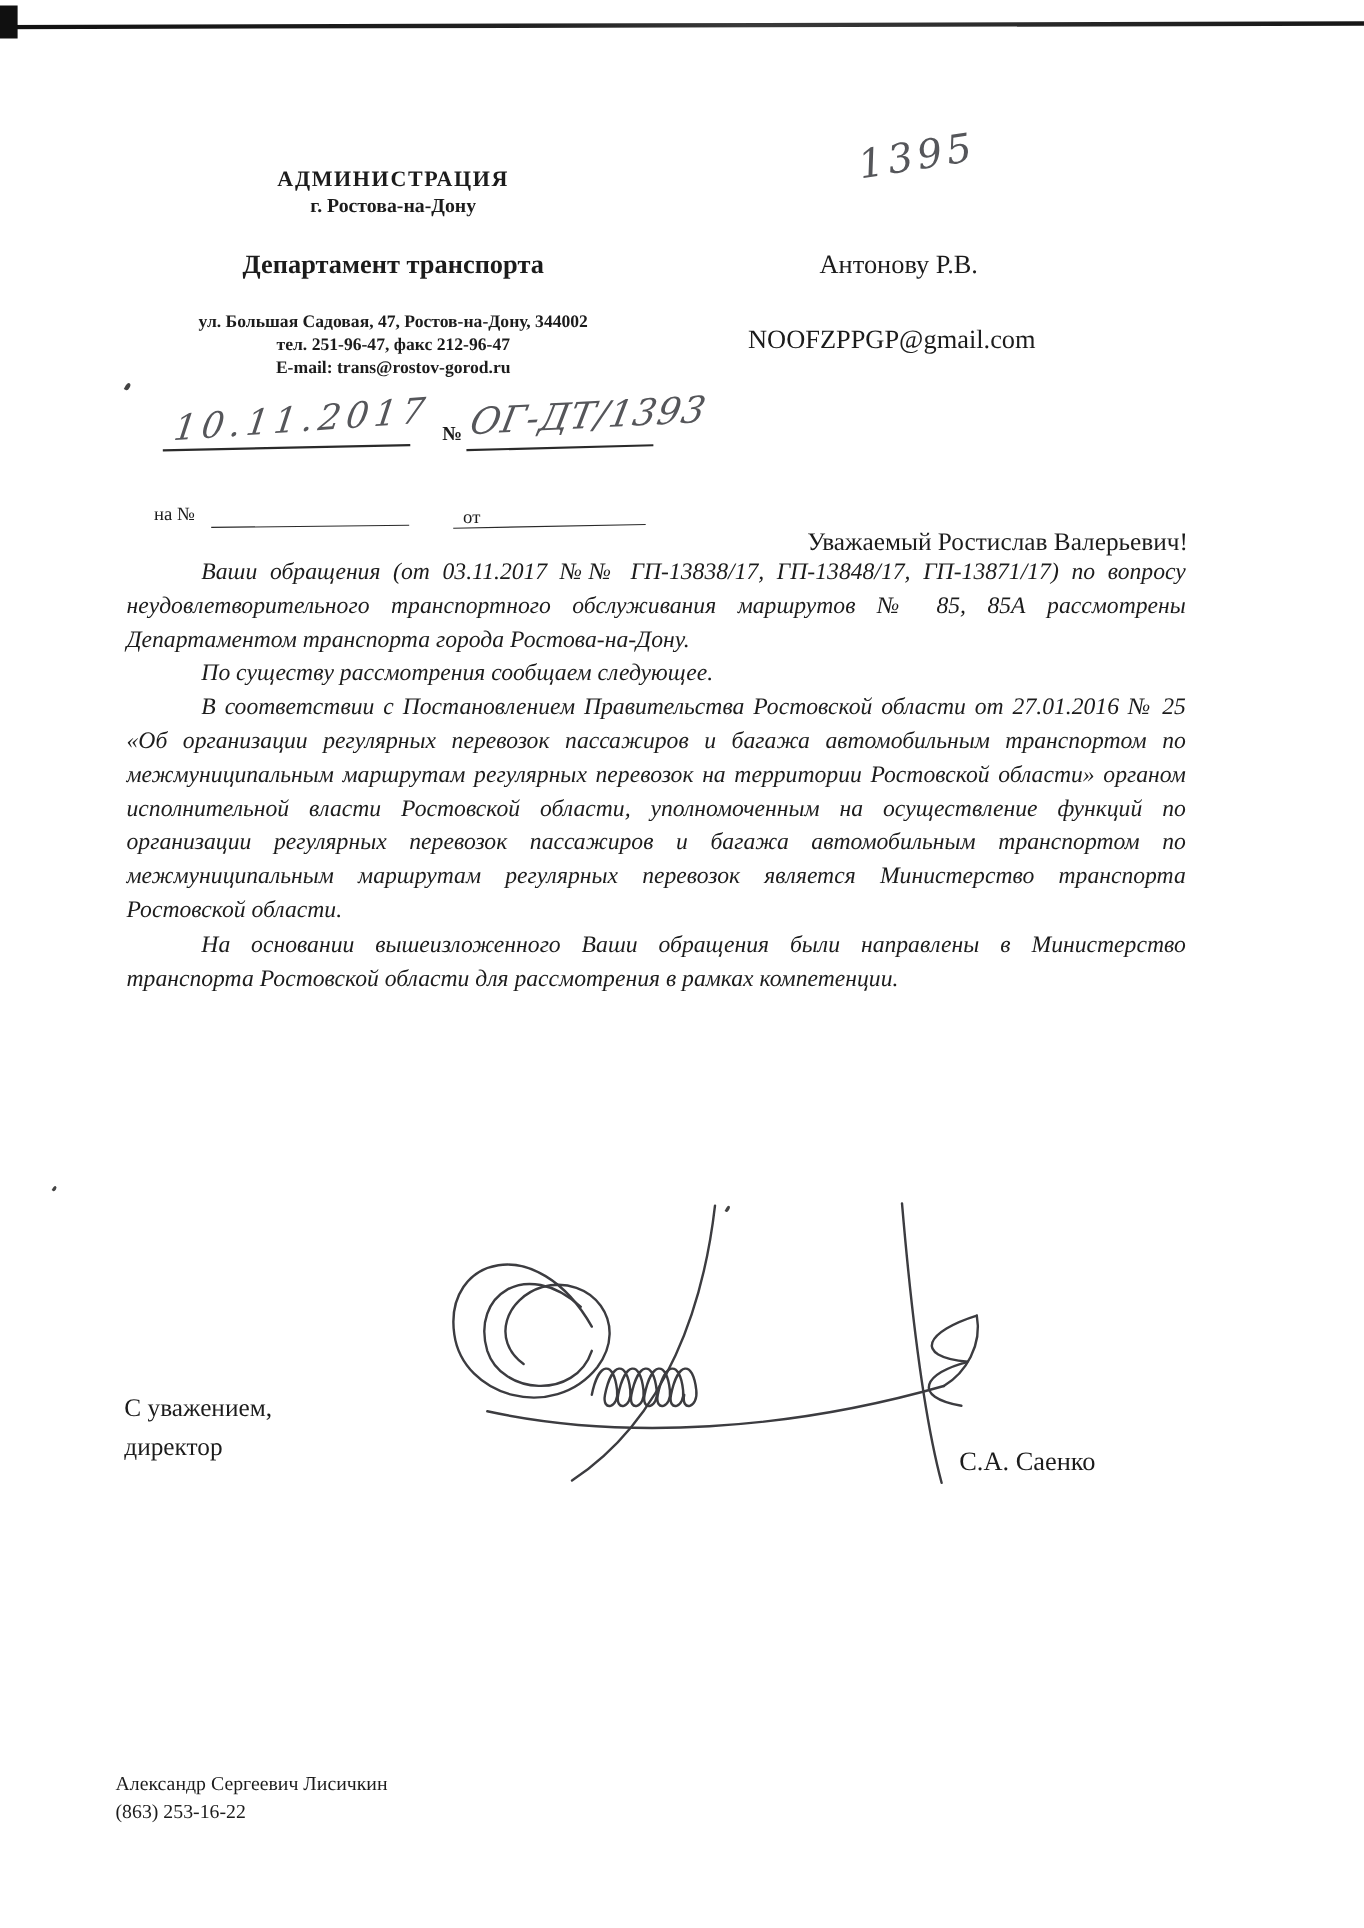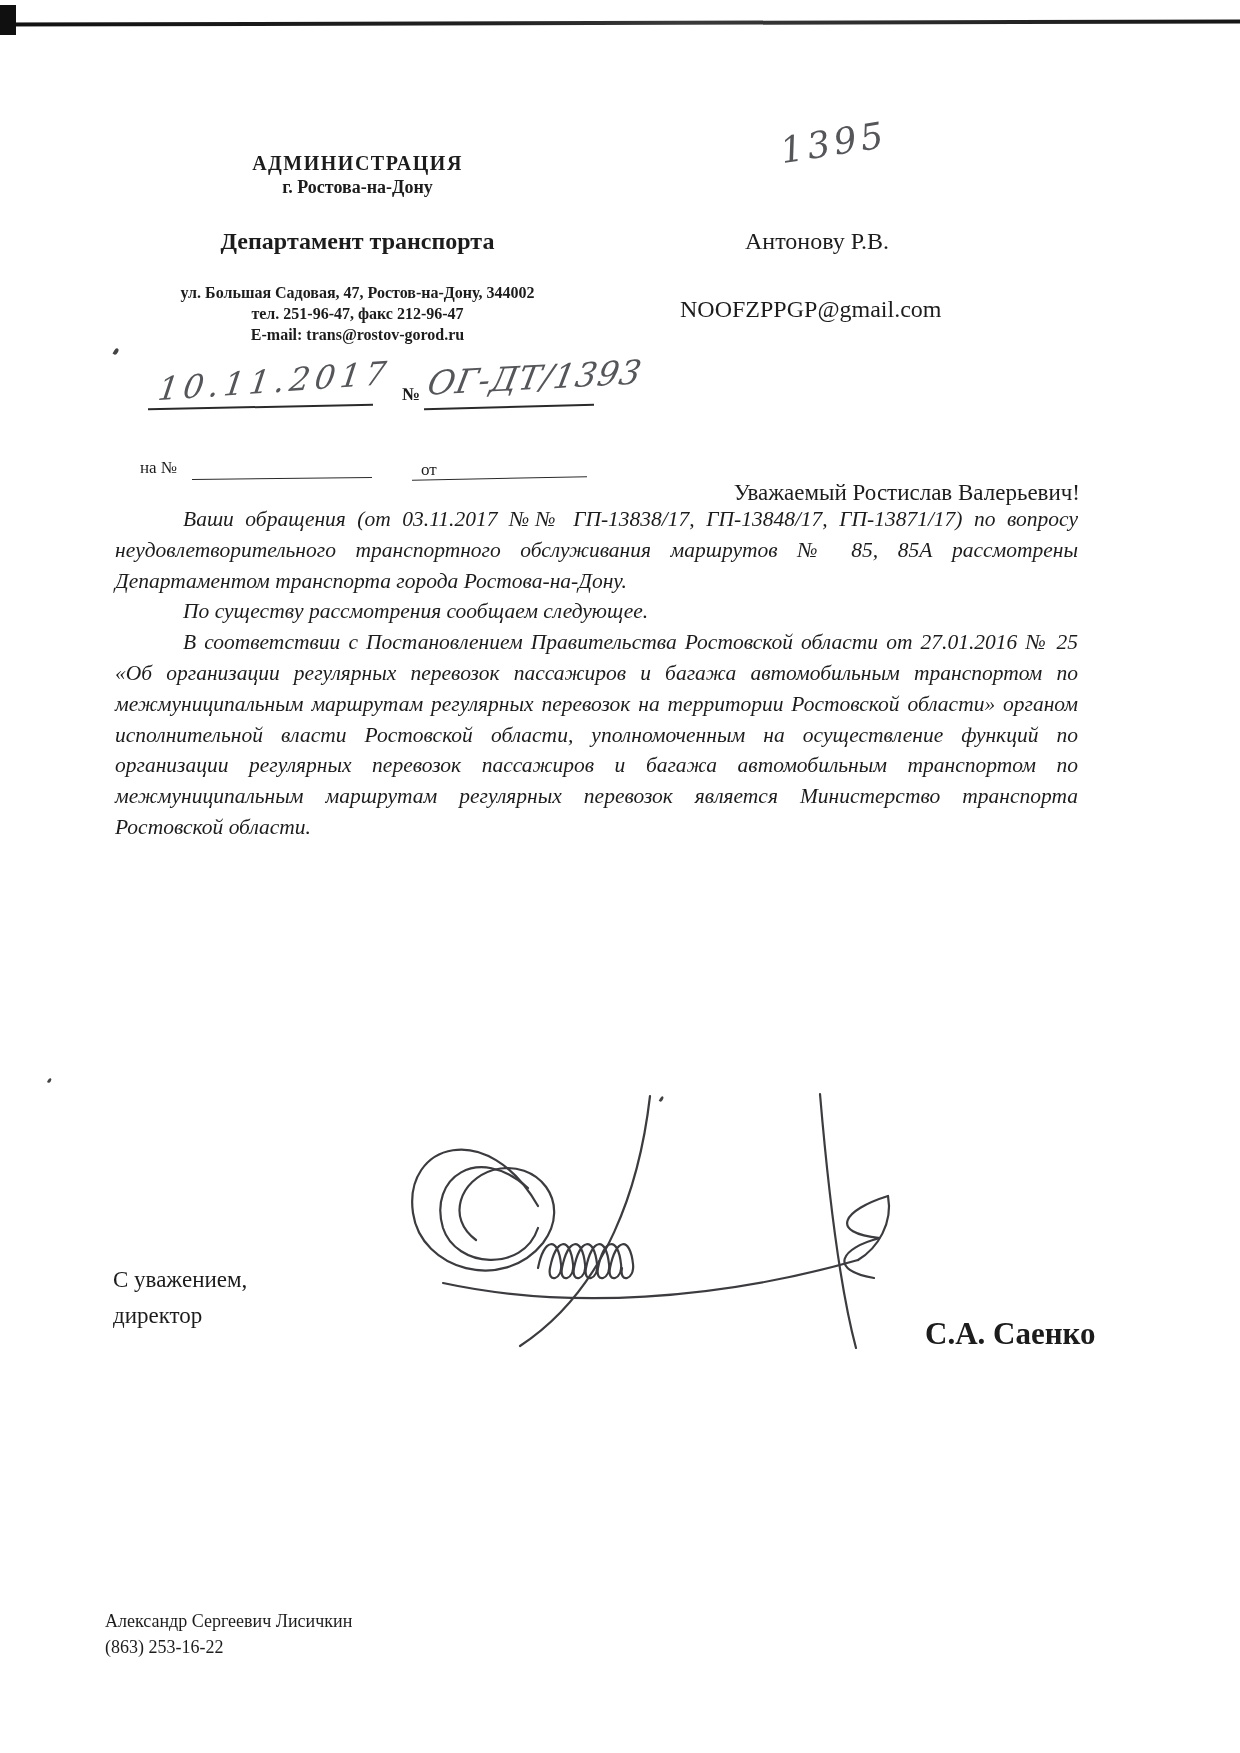--- a/index.html
+++ b/index.html
@@ -68,21 +68,21 @@
   .addressee-email{position:absolute;left:680px;top:296px;font-size:24px;}
   
   .salutation{position:absolute;left:120px;top:480px;width:960px;text-align:right;font-size:23px;}
   .body-text{
     position:absolute;left:115px;top:504px;width:963px;
     font-size:21.5px;line-height:30.8px;text-align:justify;font-style:italic;
   }
   .body-text p{margin:0;text-indent:68px;}
   
   .closing{position:absolute;left:113px;top:1262px;font-size:23px;line-height:36px;}
-  .signer-name{position:absolute;left:925px;top:1316px;font-size:31px;font-weight:bold;}
+  .signer-name{position:absolute;left:872px;top:1316px;font-size:24px;}
   .signature-svg{position:absolute;left:388px;top:1088px;width:530px;height:270px;}
   
   .footer{position:absolute;left:105px;top:1608px;font-size:18px;line-height:26px;}
 </style>
 </head>
 <body>
 
 <div class="page">
 
   <div class="scanline-top"></div>
@@ -123,20 +123,21 @@
 
   <div class="addressee-name">Антонову Р.В.</div>
   <div class="addressee-email">NOOFZPPGP@gmail.com</div>
 
   <div class="salutation">Уважаемый Ростислав Валерьевич!</div>
 
   <div class="body-text">
     <p>Ваши обращения (от 03.11.2017 №№ ГП-13838/17, ГП-13848/17, ГП-13871/17) по вопросу неудовлетворительного транспортного обслуживания маршрутов № 85, 85А рассмотрены Департаментом транспорта города Ростова-на-Дону.</p>
     <p>По существу рассмотрения сообщаем следующее.</p>
     <p>В соответствии с Постановлением Правительства Ростовской области от 27.01.2016 № 25 «Об организации регулярных перевозок пассажиров и багажа автомобильным транспортом по межмуниципальным маршрутам регулярных перевозок на территории Ростовской области» органом исполнительной власти Ростовской области, уполномоченным на осуществление функций по организации регулярных перевозок пассажиров и багажа автомобильным транспортом по межмуниципальным маршрутам регулярных перевозок является Министерство транспорта Ростовской области.</p>
+    <p>На основании вышеизложенного Ваши обращения были направлены в Министерство транспорта Ростовской области для рассмотрения в рамках компетенции.</p>
   </div>
 
   <div class="closing">
     <div>С уважением,</div>
     <div>директор</div>
   </div>
 
   <svg class="signature-svg" viewBox="0 0 530 270">
     <g fill="none" stroke="#3c3c40" stroke-width="2.2" stroke-linecap="round">
 

